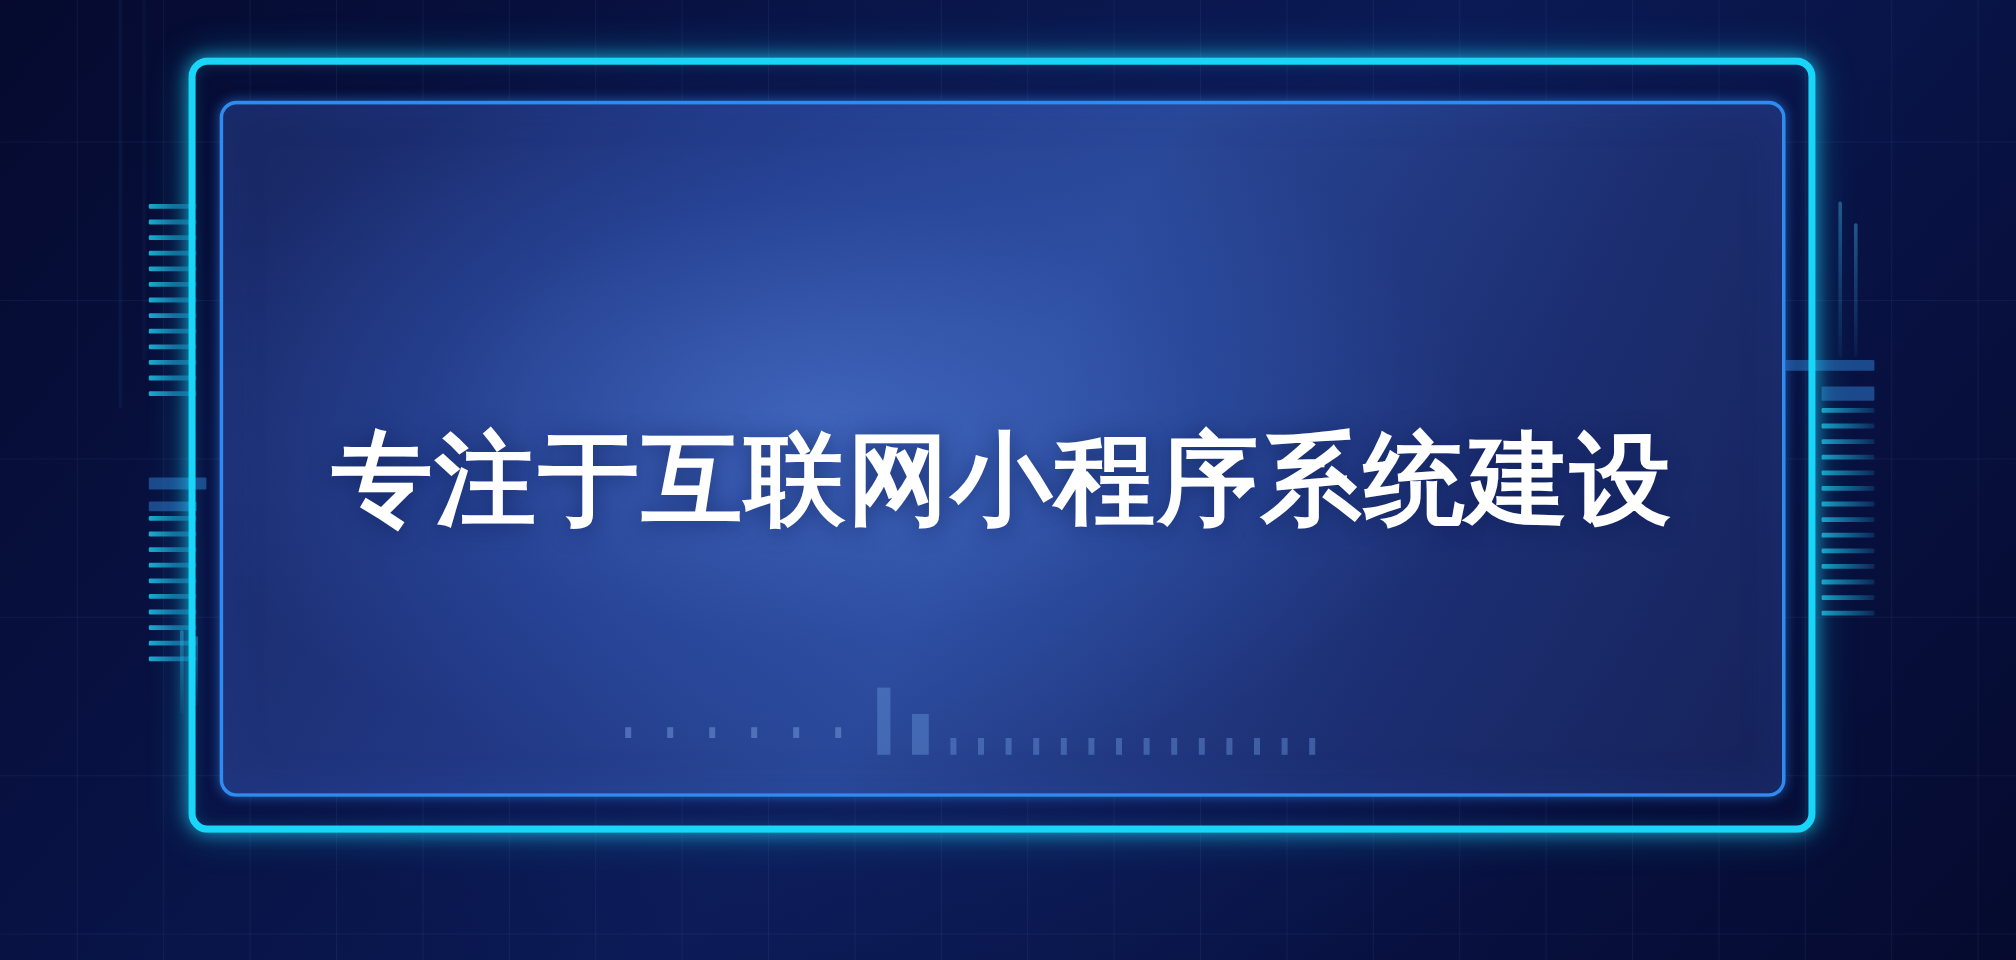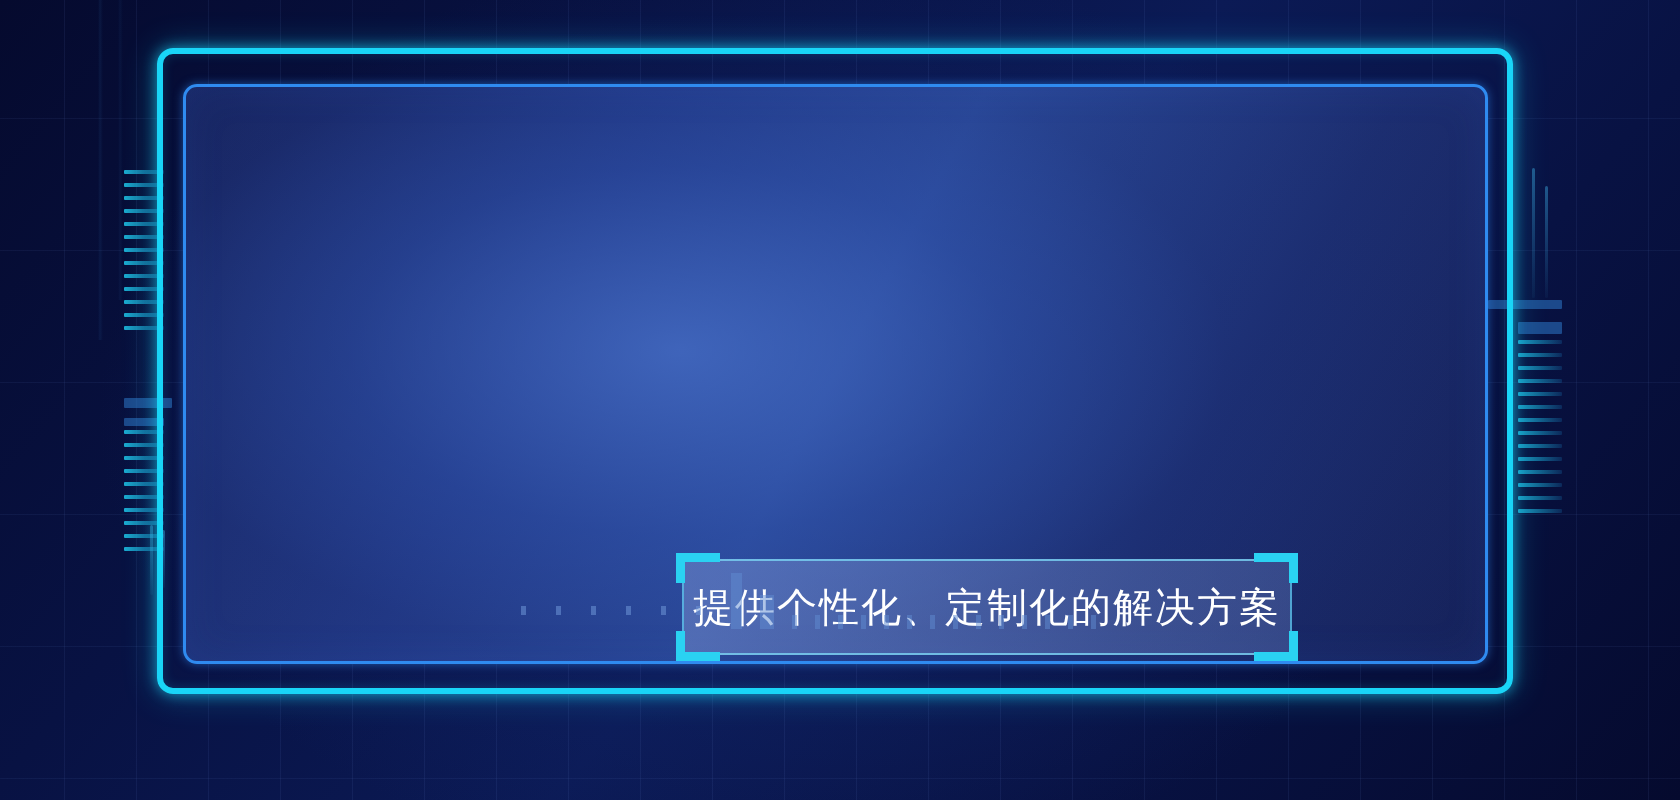--- a/index.html
+++ b/index.html
@@ -296,33 +296,22 @@
 
   <div class="block-bar" style="left:1488px; top:300px; width:74px; height:9px;"></div>
   <div class="block-bar" style="left:1518px; top:322px; width:44px; height:12px;"></div>
   <div class="vline" style="left:1532px; top:168px; height:130px;"></div>
   <div class="vline" style="left:1545px; top:186px; height:112px;"></div>
 
   <div class="frame-outer"></div>
 
   <div class="frame-inner">
 
-
-    <div class="sub-wrap">
-      <div class="sub-fill"></div>
-      <div class="sub-rule top"></div>
-      <div class="sub-rule bottom"></div>
-      <div class="sub-vrule left"></div>
-      <div class="sub-vrule right"></div>
-      <div class="corner tl"></div>
-      <div class="corner tr"></div>
-      <div class="corner bl"></div>
-      <div class="corner br"></div>
-      <div class="sub-text">提供个性化、定制化的解决方案</div>
-    </div>
+    <div class="headline">专注于互联网小程序系统建设</div>
+
 
     <div class="dot-row" style="left:335px; bottom:46px;">
       <div class="dot"></div>
       <div class="dot"></div>
       <div class="dot"></div>
       <div class="dot"></div>
       <div class="dot"></div>
       <div class="dot"></div>
     </div>
 

